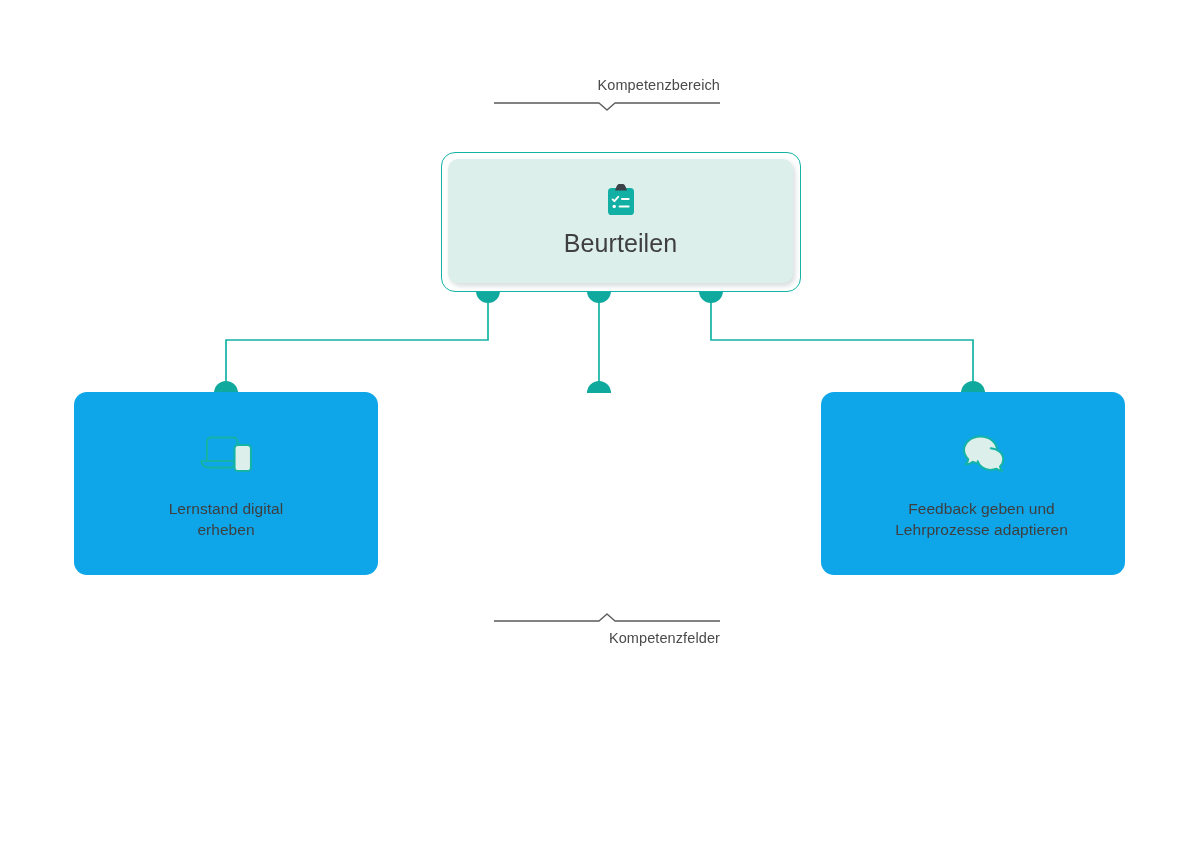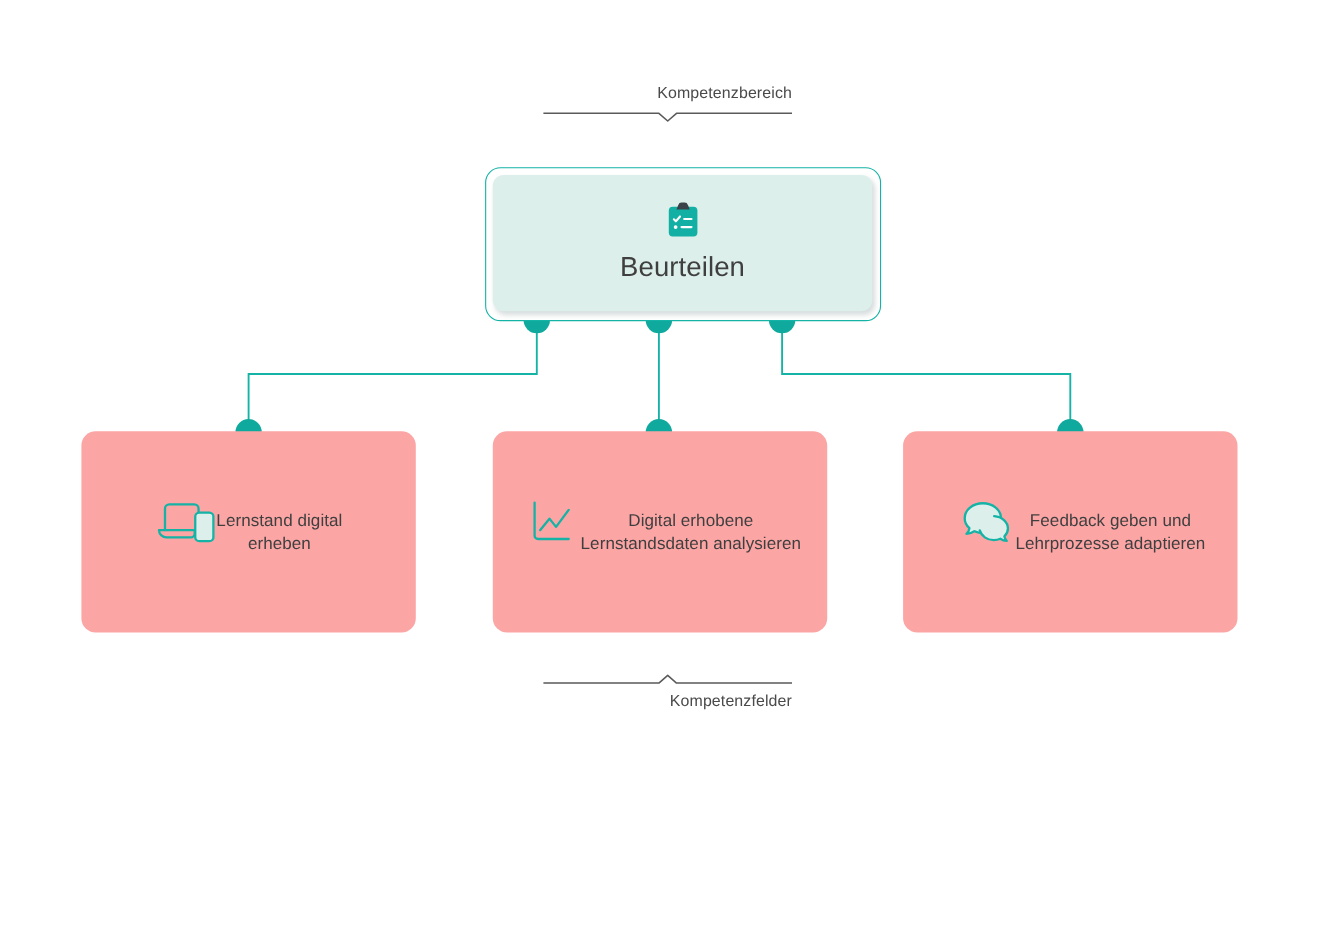--- a/index.html
+++ b/index.html
@@ -103,24 +103,24 @@
     line-height: 30px;
     letter-spacing: 0.1px;
   }
 
   
   .child-card {
     position: absolute;
     top: 392px;
     width: 304px;
     height: 183px;
-    background: #fca5a5;
+    background: #0ea5e9;
     border-radius: 13px;
     display: flex;
-    flex-direction: row;
+    flex-direction: column;
     align-items: center;
     justify-content: center;
     box-sizing: border-box;
   }
   #child-card-0 { left: 74px; }
   #child-card-1 { left: 448px; }
   #child-card-2 { left: 821px; padding-left: 17px; }
 
   .child-icon {
     width: 56px;
@@ -191,30 +191,20 @@
       <path d="M9 33 L9 13.5 A4 4 0 0 1 13 9.5 L35.5 9.5 A4 4 0 0 1 39.5 13.5 L39.5 19" fill="none" stroke="#14b3a6" stroke-width="2.1" stroke-linecap="round" stroke-linejoin="round"></path>
 
       <path d="M3.5 33 L36 33 L36 36 A3.6 3.6 0 0 1 32.4 39.6 L10.6 39.6 A7 7 0 0 1 3.5 33 Z" fill="none" stroke="#14b3a6" stroke-width="2.1" stroke-linecap="round" stroke-linejoin="round"></path>
 
       <rect x="36.5" y="17" width="16.5" height="26" rx="3.6" fill="#dcefeb" stroke="#14b3a6" stroke-width="2.1"></rect>
     </svg>
     <div class="child-label">Lernstand digital
 erheben</div>
   </div>
 
-  <div class="child-card" id="child-card-1">
-    <svg class="child-icon" viewBox="0 0 56 52">
-
-      <path d="M14 8 L14 38 A3 3 0 0 0 17 41 L45 41" fill="none" stroke="#14b3a6" stroke-width="2.1" stroke-linecap="round" stroke-linejoin="round"></path>
-
-      <path d="M19 33 L27.5 22.5 L33.5 30 L45 14.5" fill="none" stroke="#14b3a6" stroke-width="2.1" stroke-linecap="round" stroke-linejoin="round"></path>
-    </svg>
-    <div class="child-label">Digital erhobene
-Lernstandsdaten analysieren</div>
-  </div>
 
   <div class="child-card" id="child-card-2">
     <svg class="child-icon" viewBox="0 0 56 52">
 
       <path d="M26.5 8.5 C17.4 8.5 10 14.6 10 22.1 C10 25.6 11.6 28.8 14.3 31.2
                C14.1 33.2 13.2 34.9 11.6 36.3 C14.6 36.3 17.1 35.3 18.9 33.9
                C21.2 34.9 23.8 35.5 26.5 35.5 C35.6 35.5 43 29.5 43 22.1
                C43 14.6 35.6 8.5 26.5 8.5 Z" fill="#dcefeb" stroke="#14b3a6" stroke-width="2.1" stroke-linejoin="round"></path>
 
       <path d="M36.8 20.2 C43.9 20.7 49.3 25.6 49.3 31.5 C49.3 34.2 48.1 36.7 46.1 38.6

